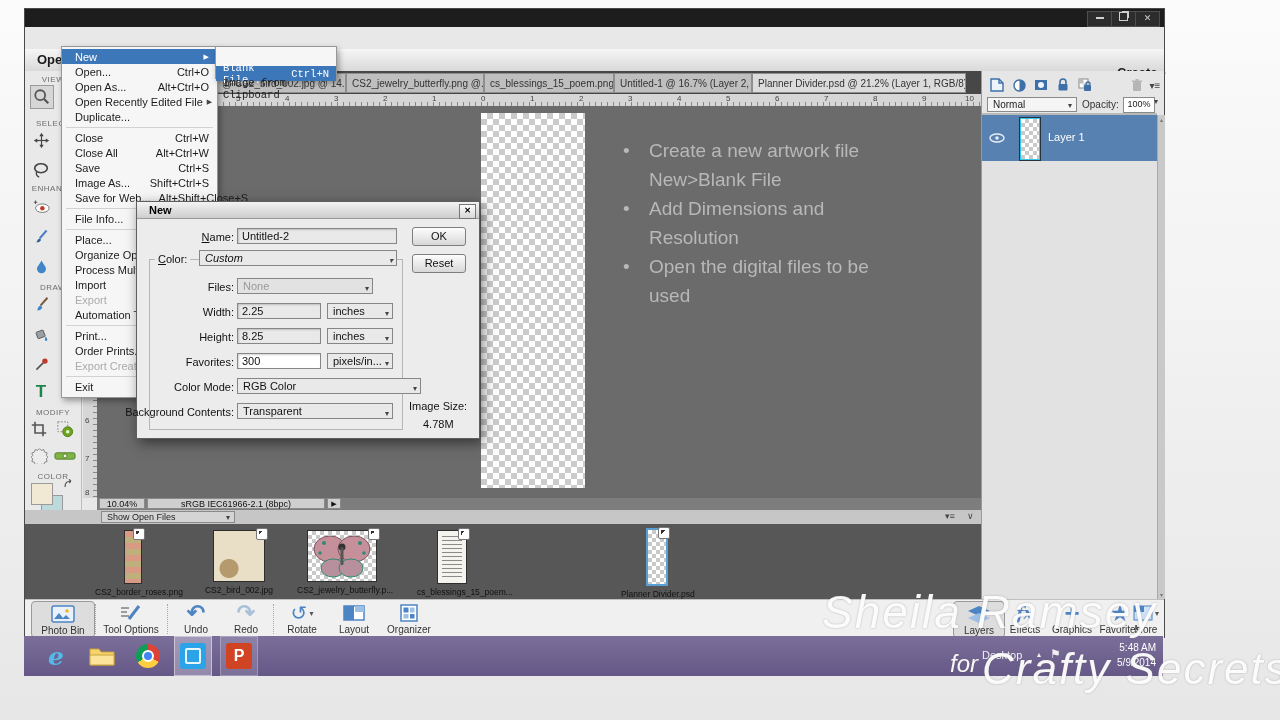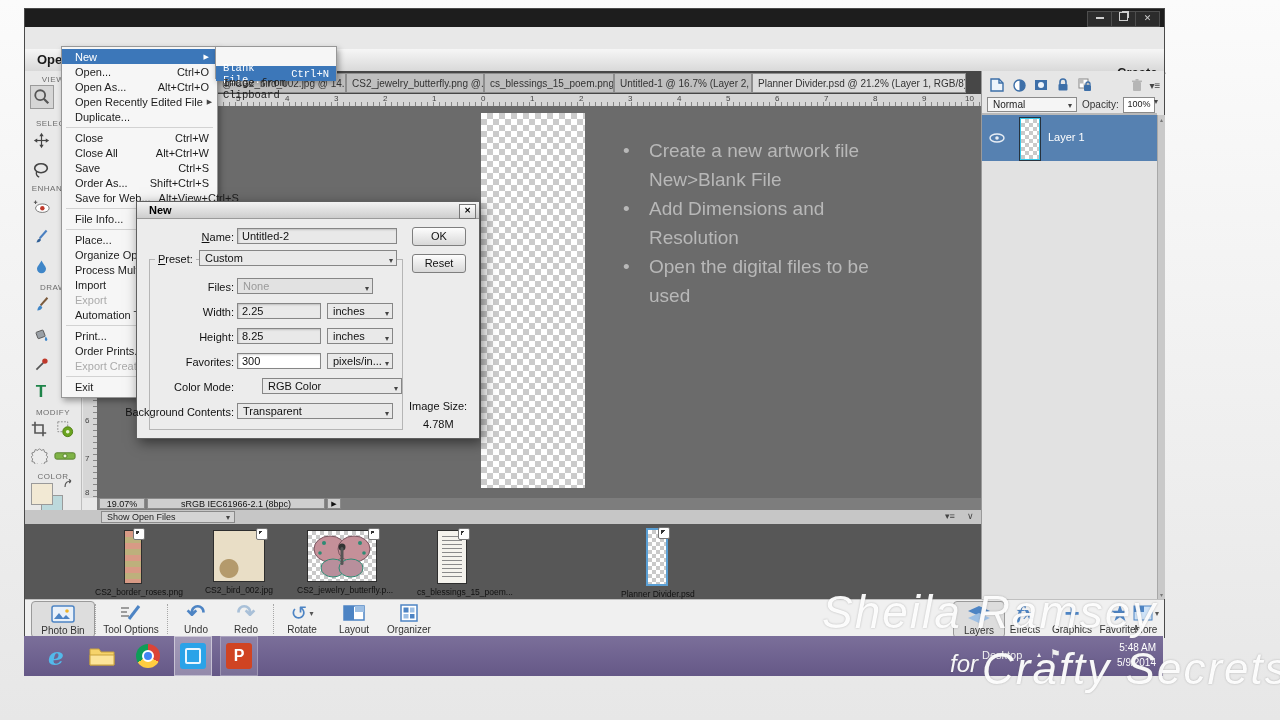--- a/index.html
+++ b/index.html
@@ -298,21 +298,21 @@
     <div class="abs canvas">
       <div class="doc"></div>
       <div class="bullets">
         <div class="bi"><span class="bdot">•</span><span>Create a new artwork file New&gt;Blank File</span></div>
         <div class="bi"><span class="bdot">•</span><span>Add Dimensions and Resolution</span></div>
         <div class="bi"><span class="bdot">•</span><span>Open the digital files to be used</span></div>
       </div>
     </div>
 
     <div class="abs statusbar">
-      <div class="stbox" style="left:2px;width:46px;">19.07%</div>
+      <div class="stbox" style="left:2px;width:46px;">10.04%</div>
       <div class="stbox" style="left:50px;width:178px;">sRGB IEC61966-2.1 (8bpc)</div>
       <div class="stbox" style="left:230px;width:14px;font-size:7px;">▶</div>
     </div>
 
     <div class="abs binhead">
       <div class="binsel"><span>Show Open Files</span><span class="dd">▾</span></div>
       <span class="abs" style="left:920px;top:1px;font-size:9px;color:#444;">▾≡</span>
       <span class="abs" style="left:942px;top:1px;font-size:9px;color:#444;">∨</span>
     </div>
 
@@ -560,26 +560,26 @@
         </div>
       <div class="fmi">
           <span class="l">Close All</span>
           <span class="sc">Alt+Ctrl+W</span>
         </div>
       <div class="fmi">
           <span class="l">Save</span>
           <span class="sc">Ctrl+S</span>
         </div>
       <div class="fmi">
-          <span class="l">Order As...</span>
+          <span class="l">Image As...</span>
           <span class="sc">Shift+Ctrl+S</span>
         </div>
       <div class="fmi">
           <span class="l">Save for Web...</span>
-          <span class="sc">Alt+View+Ctrl+S</span>
+          <span class="sc">Alt+Shift+Close+S</span>
         </div>
       <div class="fms"></div>
       <div class="fmi">
           <span class="l">File Info...</span>
         </div>
       <div class="fms"></div>
       <div class="fmi">
           <span class="l">Place...</span>
         </div>
       <div class="fmi">
@@ -625,41 +625,41 @@
 
     <div class="abs dlg">
       <div class="dlgt">New</div>
       <div class="dlgx"><span>✕</span></div>
 
       <span class="dl ak" style="left:5px;top:29px;width:92px;">Name:</span>
       <div class="inp" style="left:100px;top:26px;width:160px;">Untitled-2</div>
       <div class="btn" style="left:275px;top:25px;">OK</div>
 
       <div class="pframe"></div>
-      <span class="dl ak" style="left:18px;top:51px;background:#ececec;padding:0 3px;">Preset:</span>
-      <div class="ddb" style="left:62px;top:48px;width:198px;"><span>Custom</span><span class="dd">▾</span></div>
+      <span class="dl ak" style="left:18px;top:51px;background:#ececec;padding:0 3px;">Color:</span>
+      <div class="ddb" style="left:62px;top:48px;width:198px;font-style:italic;"><span>Custom</span><span class="dd">▾</span></div>
       <div class="btn" style="left:275px;top:52px;">Reset</div>
 
       <span class="dl" style="left:5px;top:79px;width:92px;">Files:</span>
       <div class="ddb dis" style="left:100px;top:76px;width:136px;"><span>None</span><span class="dd">▾</span></div>
 
       <span class="dl" style="left:5px;top:104px;width:92px;">Width:</span>
       <div class="inp" style="left:100px;top:101px;width:84px;">2.25</div>
       <div class="ddb" style="left:190px;top:101px;width:66px;"><span>inches</span><span class="dd">▾</span></div>
 
       <span class="dl" style="left:5px;top:129px;width:92px;">Height:</span>
       <div class="inp" style="left:100px;top:126px;width:84px;">8.25</div>
       <div class="ddb" style="left:190px;top:126px;width:66px;"><span>inches</span><span class="dd">▾</span></div>
 
       <span class="dl" style="left:5px;top:154px;width:92px;">Favorites:</span>
       <div class="inp white" style="left:100px;top:151px;width:84px;">300</div>
       <div class="ddb" style="left:190px;top:151px;width:66px;"><span>pixels/in...</span><span class="dd">▾</span></div>
 
       <span class="dl" style="left:5px;top:179px;width:92px;">Color Mode:</span>
-      <div class="ddb" style="left:100px;top:176px;width:140px;margin-left:25px;"><span>RGB Color</span><span class="dd">▾</span></div>
+      <div class="ddb" style="left:100px;top:176px;width:184px;"><span>RGB Color</span><span class="dd">▾</span></div>
 
       <span class="dl" style="left:-30px;top:204px;width:127px;">Background Contents:</span>
       <div class="ddb" style="left:100px;top:201px;width:156px;"><span>Transparent</span><span class="dd">▾</span></div>
 
       <span class="abs" style="left:272px;top:198px;font-size:11px;color:#111;">Image Size:</span>
       <span class="abs" style="left:286px;top:216px;font-size:11px;color:#111;">4.78M</span>
     </div>
 
   </div>
 

